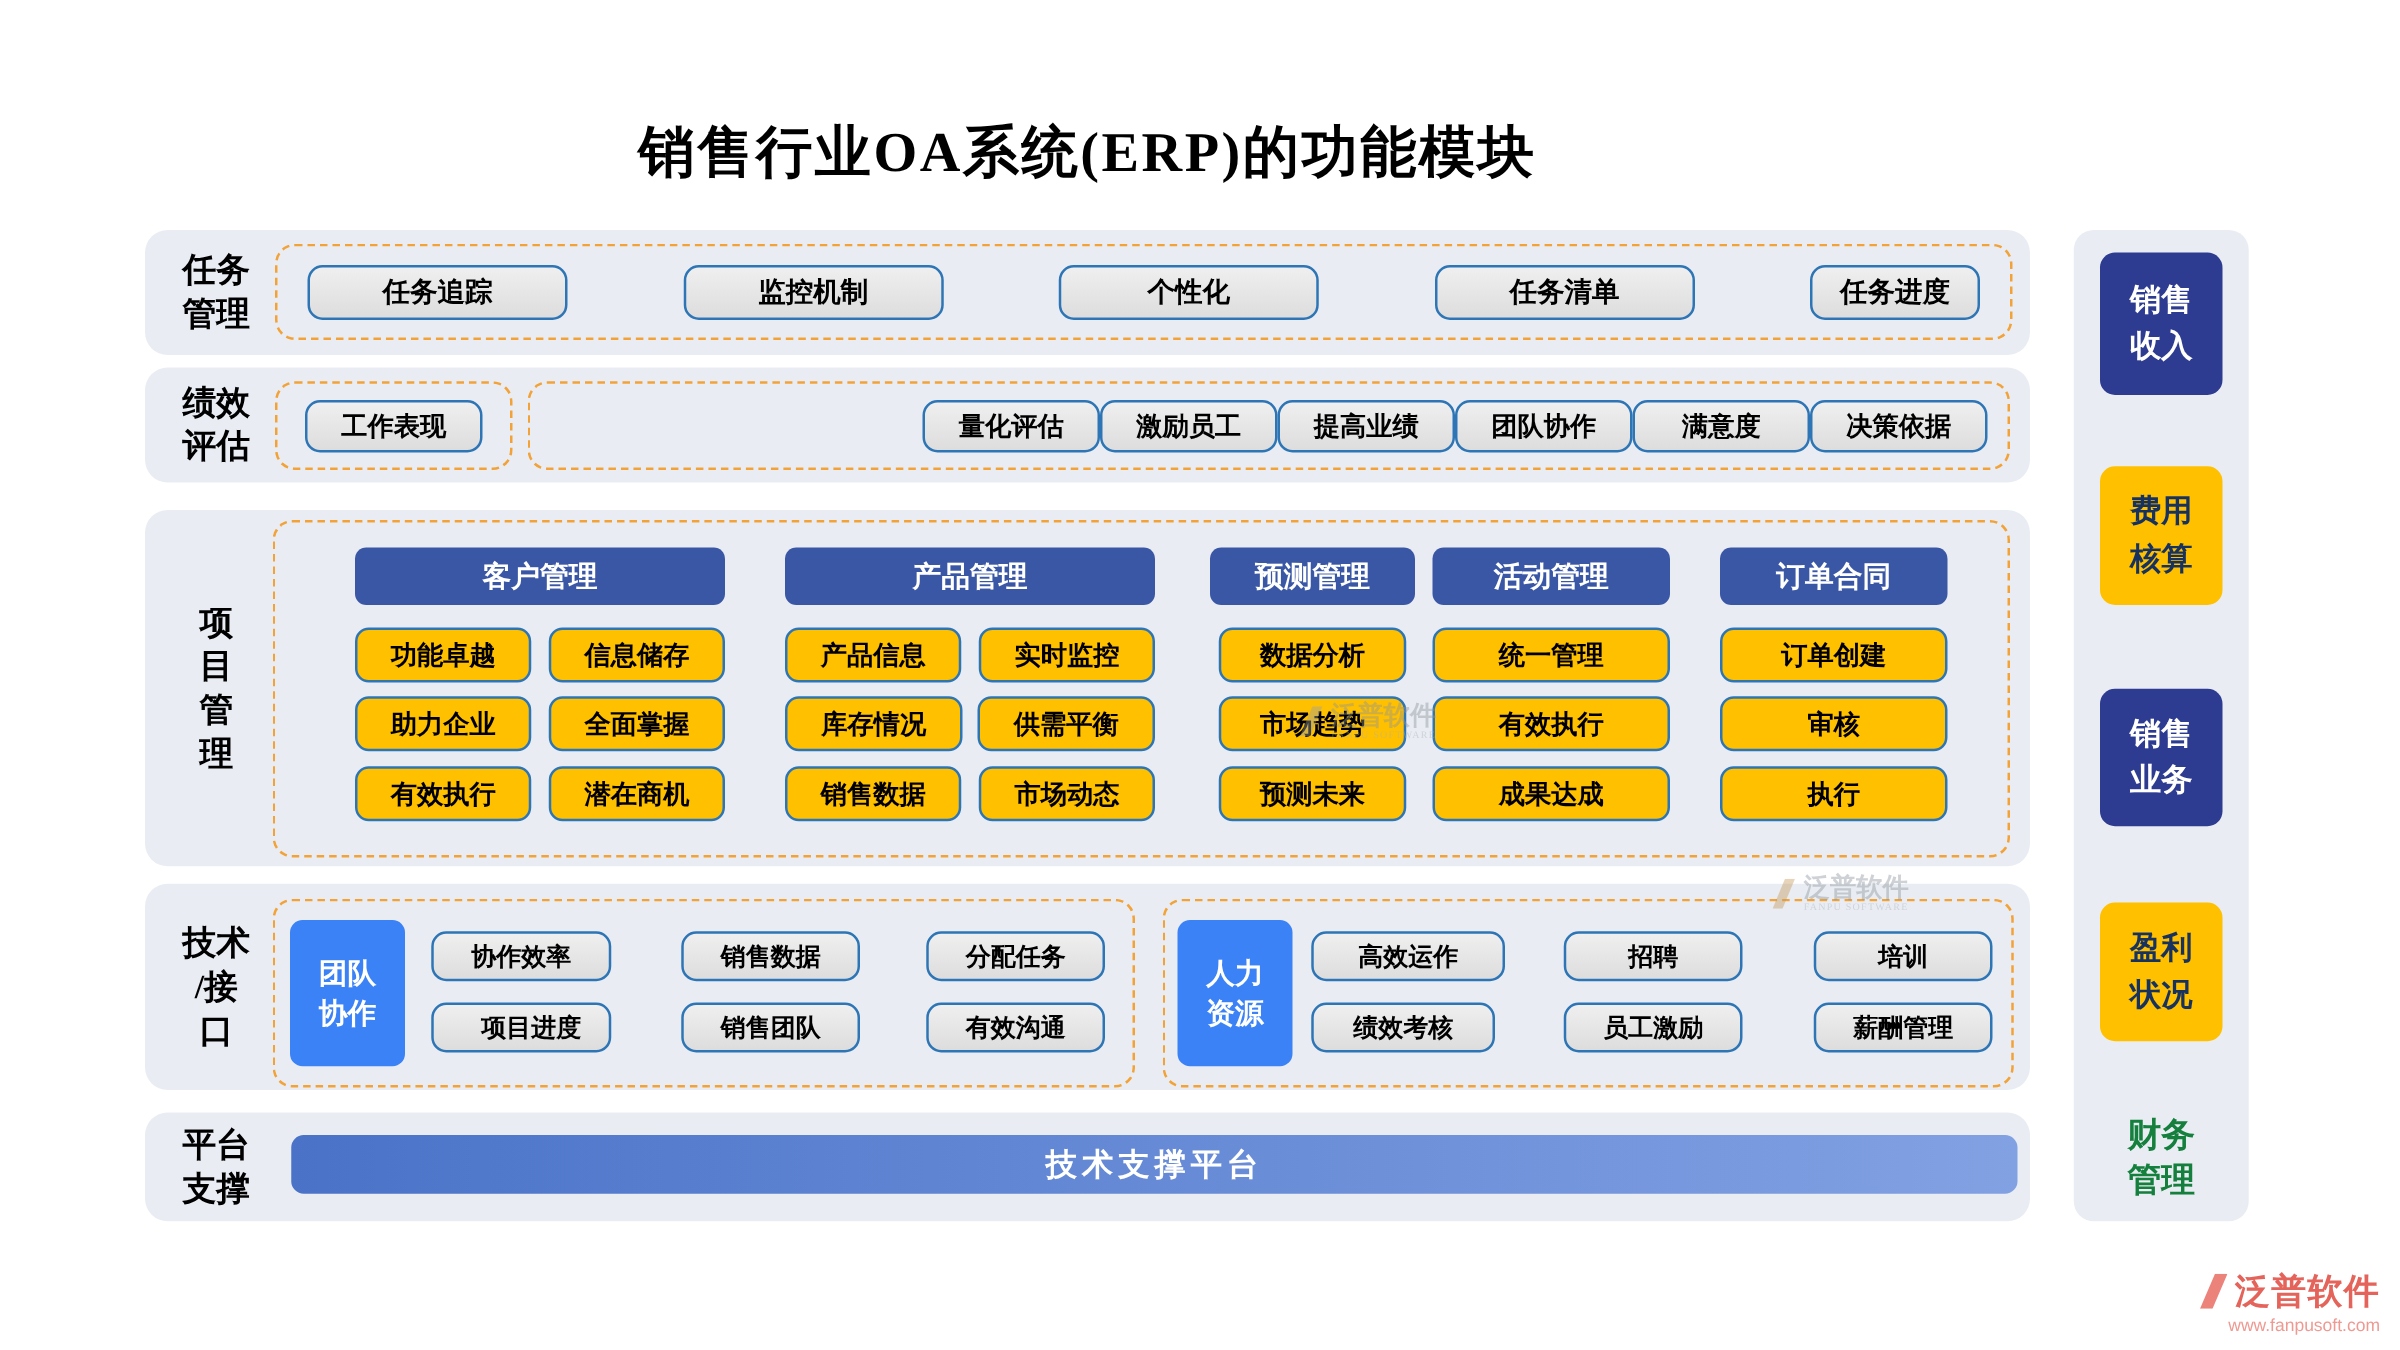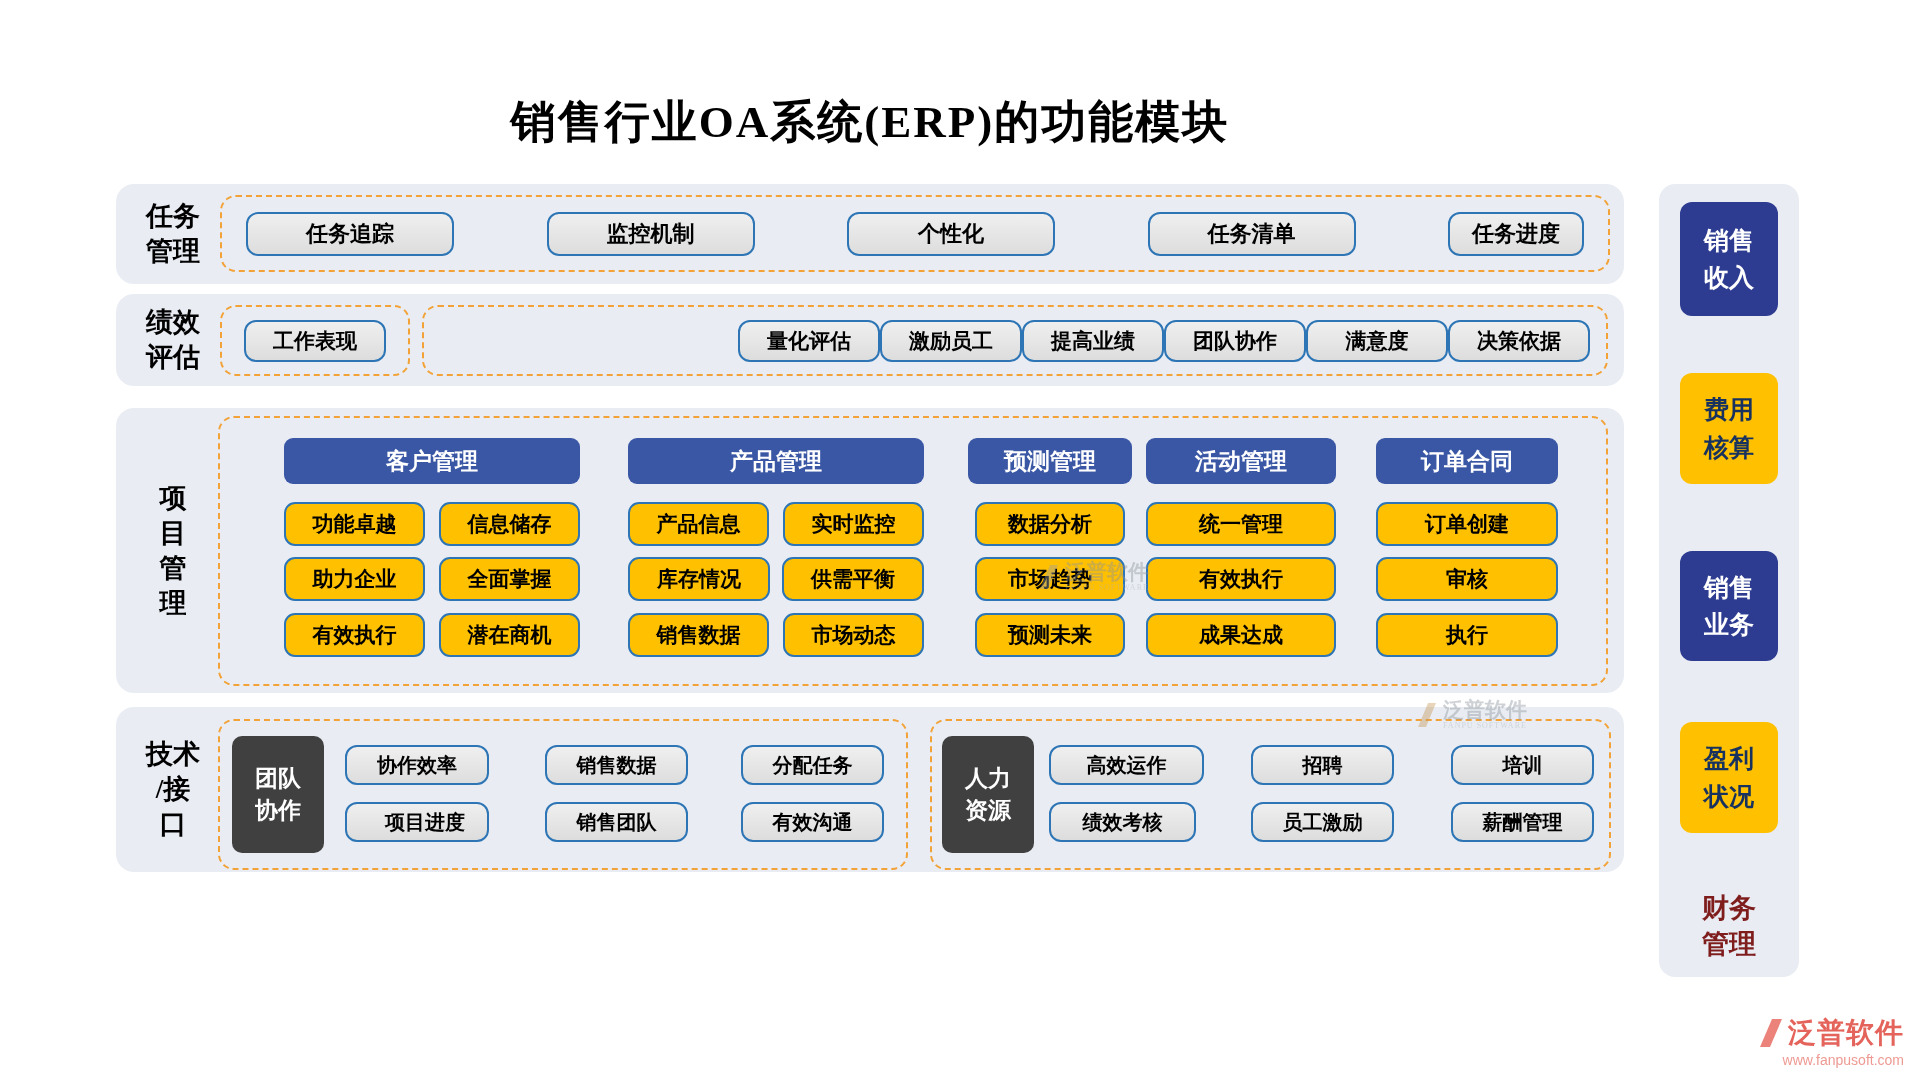--- a/index.html
+++ b/index.html
@@ -9,21 +9,21 @@
          font-size:45px;font-weight:bold;letter-spacing:2px;}
   .band{position:absolute;left:116px;width:1508px;background:#e9edf3;border-radius:18px;}
   .band-label{position:absolute;left:14px;top:50%;transform:translateY(-50%);width:86px;
               text-align:center;font-weight:bold;font-size:27px;line-height:1.3;white-space:pre-line;}
   .dash{position:absolute;border:2.5px dashed #F2A237;border-radius:16px;}
   .btn{display:flex;align-items:center;justify-content:center;font-weight:bold;box-sizing:border-box;}
   .gray{background:linear-gradient(180deg,#efefef,#dddddd);border:2.5px solid #2E75B6;border-radius:12px;}
   .yellow{background:#FFC000;border:2.5px solid #2E75B6;border-radius:11px;height:44px;font-size:21px;}
   .hdr{background:#3A57A5;color:#fff;border-radius:9px;height:46px;font-size:23px;
        display:flex;align-items:center;justify-content:center;font-weight:bold;}
-  .bluebox{position:absolute;background:#404040;color:#fff;border-radius:10px;font-weight:bold;
+  .bluebox{position:absolute;background:#3b82f6;color:#fff;border-radius:10px;font-weight:bold;
            font-size:23px;line-height:1.35;white-space:pre-line;text-align:center;
            display:flex;align-items:center;justify-content:center;}
   
   .b-task{top:184px;height:100px;}
   .task-dash{left:104px;right:14px;top:11px;bottom:12px;display:flex;align-items:center;
              justify-content:space-between;padding:0 24px;}
   .b1{height:44px;font-size:22px;width:208px;}
   .b1.small{width:136px;}
   
   .b-perf{top:294px;height:92px;}
@@ -51,21 +51,21 @@
   .plat-bar{position:absolute;left:117px;right:10px;top:18px;height:47px;border-radius:10px;
             background:linear-gradient(90deg,#4a73c8,#82a1e3);color:#fff;font-weight:bold;
             font-size:25px;display:flex;align-items:center;justify-content:center;letter-spacing:4px;}
   
   .sidebar{position:absolute;left:1659px;top:184px;width:140px;height:793px;background:#e9edf3;border-radius:16px;}
   .sb{position:absolute;left:21px;width:98px;border-radius:12px;font-weight:bold;font-size:25px;
       line-height:1.5;white-space:pre-line;text-align:center;display:flex;align-items:center;justify-content:center;}
   .sb-navy{background:#2D3B90;color:#ffffff;}
   .sb-yellow{background:#FFC000;color:#17325e;}
   .sb-footer{position:absolute;left:0;width:140px;top:706px;text-align:center;font-weight:bold;
-             font-size:27px;line-height:1.35;white-space:pre-line;color:#7f1d1d;}
+             font-size:27px;line-height:1.35;white-space:pre-line;color:#15803d;}
   
   .wm{position:absolute;display:flex;align-items:center;gap:7px;opacity:.42;pointer-events:none;z-index:5;}
   .wm-name{font-size:21px;font-weight:bold;color:#8d939c;line-height:1;}
   .wm-sub{font-size:8px;letter-spacing:1px;color:#aab0b8;}
   .brand{position:absolute;right:16px;top:1014px;display:flex;flex-direction:column;align-items:flex-end;}
   .brand-row{display:flex;align-items:center;gap:6px;}
   .brand-name{font-size:28px;font-weight:bold;color:#E4635A;letter-spacing:1px;}
   .brand-url{font-size:14px;color:#EE9A93;font-family:"Liberation Sans",sans-serif;}
 </style>
 </head>
@@ -205,20 +205,25 @@
 资源</div>
       <div class="btn gray b4" style="left:117px;top:24px;width:155px;">高效运作</div>
       <div class="btn gray b4" style="left:319px;top:24px;width:143px;">招聘</div>
       <div class="btn gray b4" style="left:519px;top:24px;width:143px;">培训</div>
       <div class="btn gray b4" style="left:117px;top:81px;width:147px;">绩效考核</div>
       <div class="btn gray b4" style="left:319px;top:81px;width:143px;">员工激励</div>
       <div class="btn gray b4" style="left:519px;top:81px;width:143px;">薪酬管理</div>
     </div>
   </section>
 
+  <section class="band b-plat">
+    <div class="band-label">平台
+支撑</div>
+    <div class="plat-bar">技术支撑平台</div>
+  </section>
 
   <aside class="sidebar">
     <div class="sb sb-navy" style="top:18px;height:114px;">销售
 收入</div>
     <div class="sb sb-yellow" style="top:189px;height:111px;">费用
 核算</div>
     <div class="sb sb-navy" style="top:367px;height:110px;">销售
 业务</div>
     <div class="sb sb-yellow" style="top:538px;height:111px;">盈利
 状况</div>

